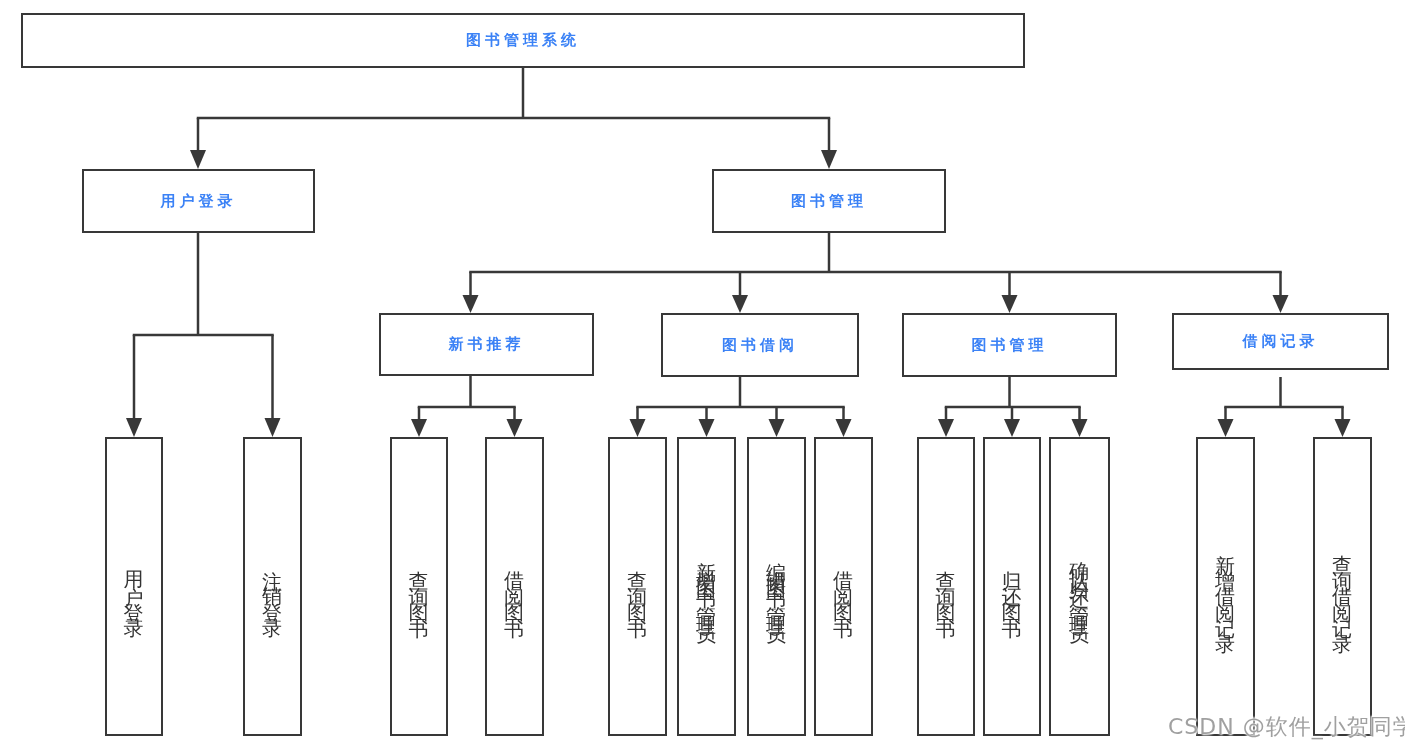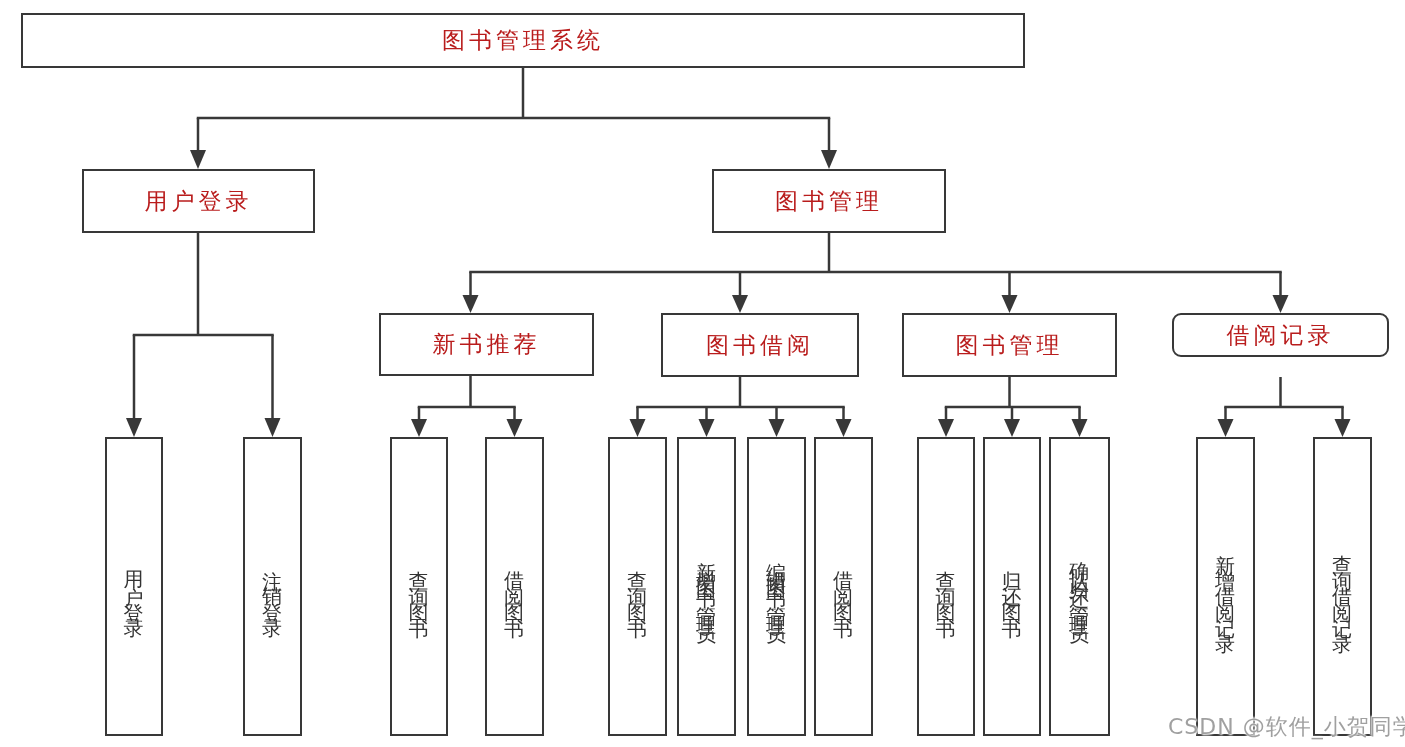--- a/index.html
+++ b/index.html
@@ -11,21 +11,21 @@
   }
   .canvas { position:absolute; left:0; top:0; width:1405px; height:747px; background:#ffffff; }
   svg.connectors { position:absolute; left:0; top:0; }
   svg.connectors line { stroke:#383838; stroke-width:2.5; }
   svg.connectors polygon { fill:#383838; }
   .box {
     position:absolute; background:#ffffff; border:2.5px solid #383838;
     display:flex; align-items:center; justify-content:center;
   }
   .h-box span {
-    font-size:23px; letter-spacing:4px; white-space:nowrap; color:#b91c1c;
+    font-size:15px; letter-spacing:4px; white-space:nowrap; color:#3b82f6;font-weight:bold;
   }
   .leaf { top:437px; height:299px; }
   .leaf span {
     writing-mode:vertical-rl; text-orientation:mixed;
     font-size:20px; line-height:1; letter-spacing:16px;
     white-space:nowrap; color:#333333;
   }
   .leaf.mid span  { letter-spacing:16px; }
   .leaf.long span { letter-spacing:9px; }
   .watermark {
@@ -129,21 +129,21 @@
 
   <div class="box h-box" style="left:379px;top:313px;width:215px;height:63px;">
     <span>新书推荐</span>
   </div>
   <div class="box h-box" style="left:633px;top:313px;width:198px;height:64px;margin-left:28px;">
     <span>图书借阅</span>
   </div>
   <div class="box h-box" style="left:902px;top:313px;width:215px;height:64px;">
     <span>图书管理</span>
   </div>
-  <div class="box h-box" style="left:1172px;top:313px;width:217px;height:44px;border-radius:9px;">
+  <div class="box h-box" style="left:1172px;top:313px;width:217px;height:57px;">
     <span>借阅记录</span>
   </div>
 
   <div class="box leaf" style="left:105px;width:58px;">
     <span>用户登录</span>
   </div>
   <div class="box leaf" style="left:243px;width:59px;">
     <span>注销登录</span>
   </div>
 

